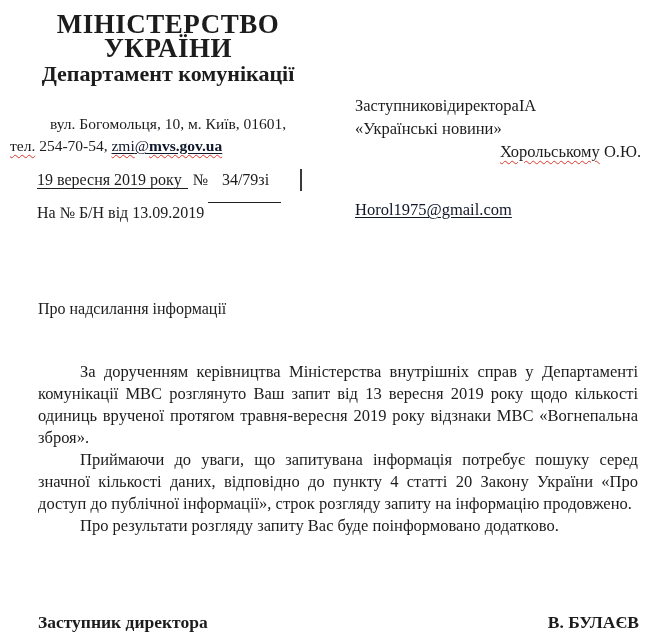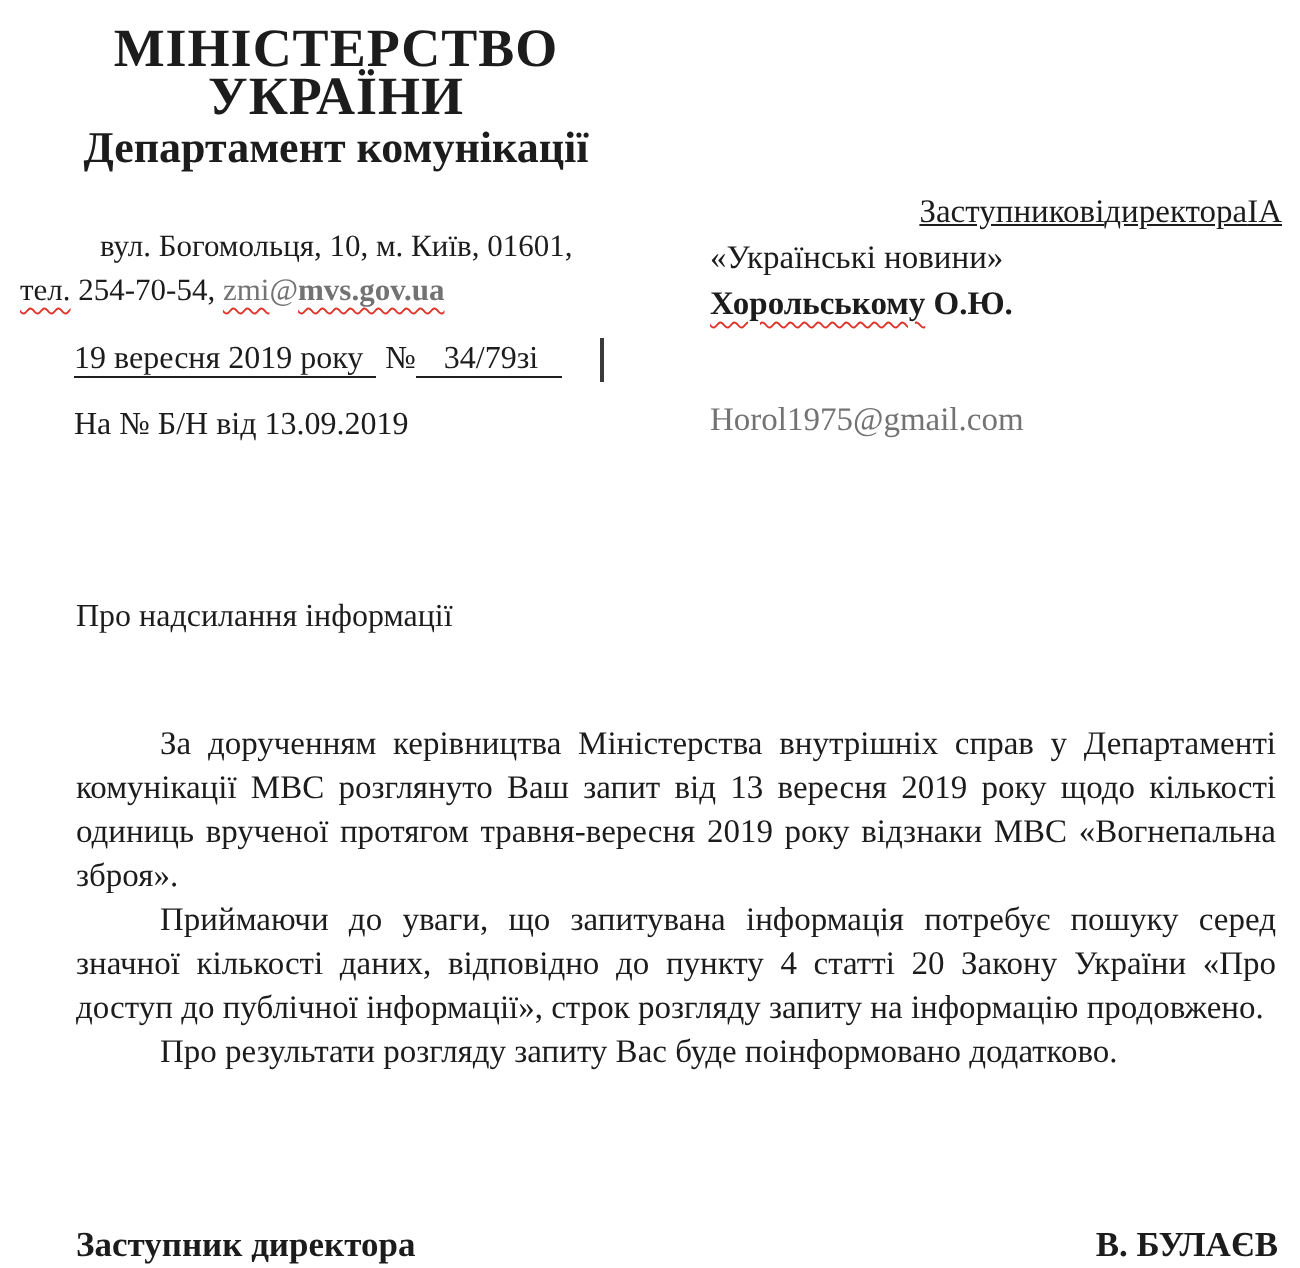--- a/index.html
+++ b/index.html
@@ -39,60 +39,60 @@
     font-size: 15.5px;
     line-height: 22px;
   }
   .address-line1 { padding-left: 40px; }
 
   
   .ref-line1 { position: absolute; left: 37px; top: 171px; font-size: 16px; }
   .ref-line2 { position: absolute; left: 37px; top: 204px; font-size: 16px; }
   .u-solid { border-bottom: 1px solid #1f1f1f; }
   .u-date  { padding-right: 6px; margin-right: 5px; }
-  .u-num   { padding: 0 12px 0 14px; }
+  .u-num   { padding: 0 12px 14px 14px; }
   .u-text  { text-underline-offset: 2px; }
   .revision-bar {
     position: absolute;
     left: 300px; top: 169px;
     width: 2px; height: 22px;
     background: #3a3a3a;
   }
 
   
   .sp-wavy {
     text-decoration-line: underline;
     text-decoration-style: wavy;
     text-decoration-color: #e0342b;
     text-decoration-thickness: 1px;
     text-underline-offset: 3px;
   }
 
   
   a.doc-link {
-    color: #737373;
+    color: #0f172a;
+    text-decoration: underline;
     text-underline-offset: 2px;
     cursor: pointer;
   }
   .email-domain { font-weight: bold; }
 
   
   .recipient {
     position: absolute;
     left: 355px; top: 94px;
     width: 286px;
     font-size: 16.5px;
     line-height: 23px;
   }
   .recipient-row1 {
     display: flex;
-    justify-content: flex-end;
-    text-decoration: underline;
+    justify-content: flex-start;
   }
-  .recipient-name-row { font-weight: bold; }
+  .recipient-name-row { font-weight: normal; text-align: right; }
   .recipient-email-row { margin-top: 35px; font-size: 16.5px; }
 
   
   .subject {
     position: absolute;
     left: 38px; top: 300px;
     font-size: 16px;
   }
 
   

